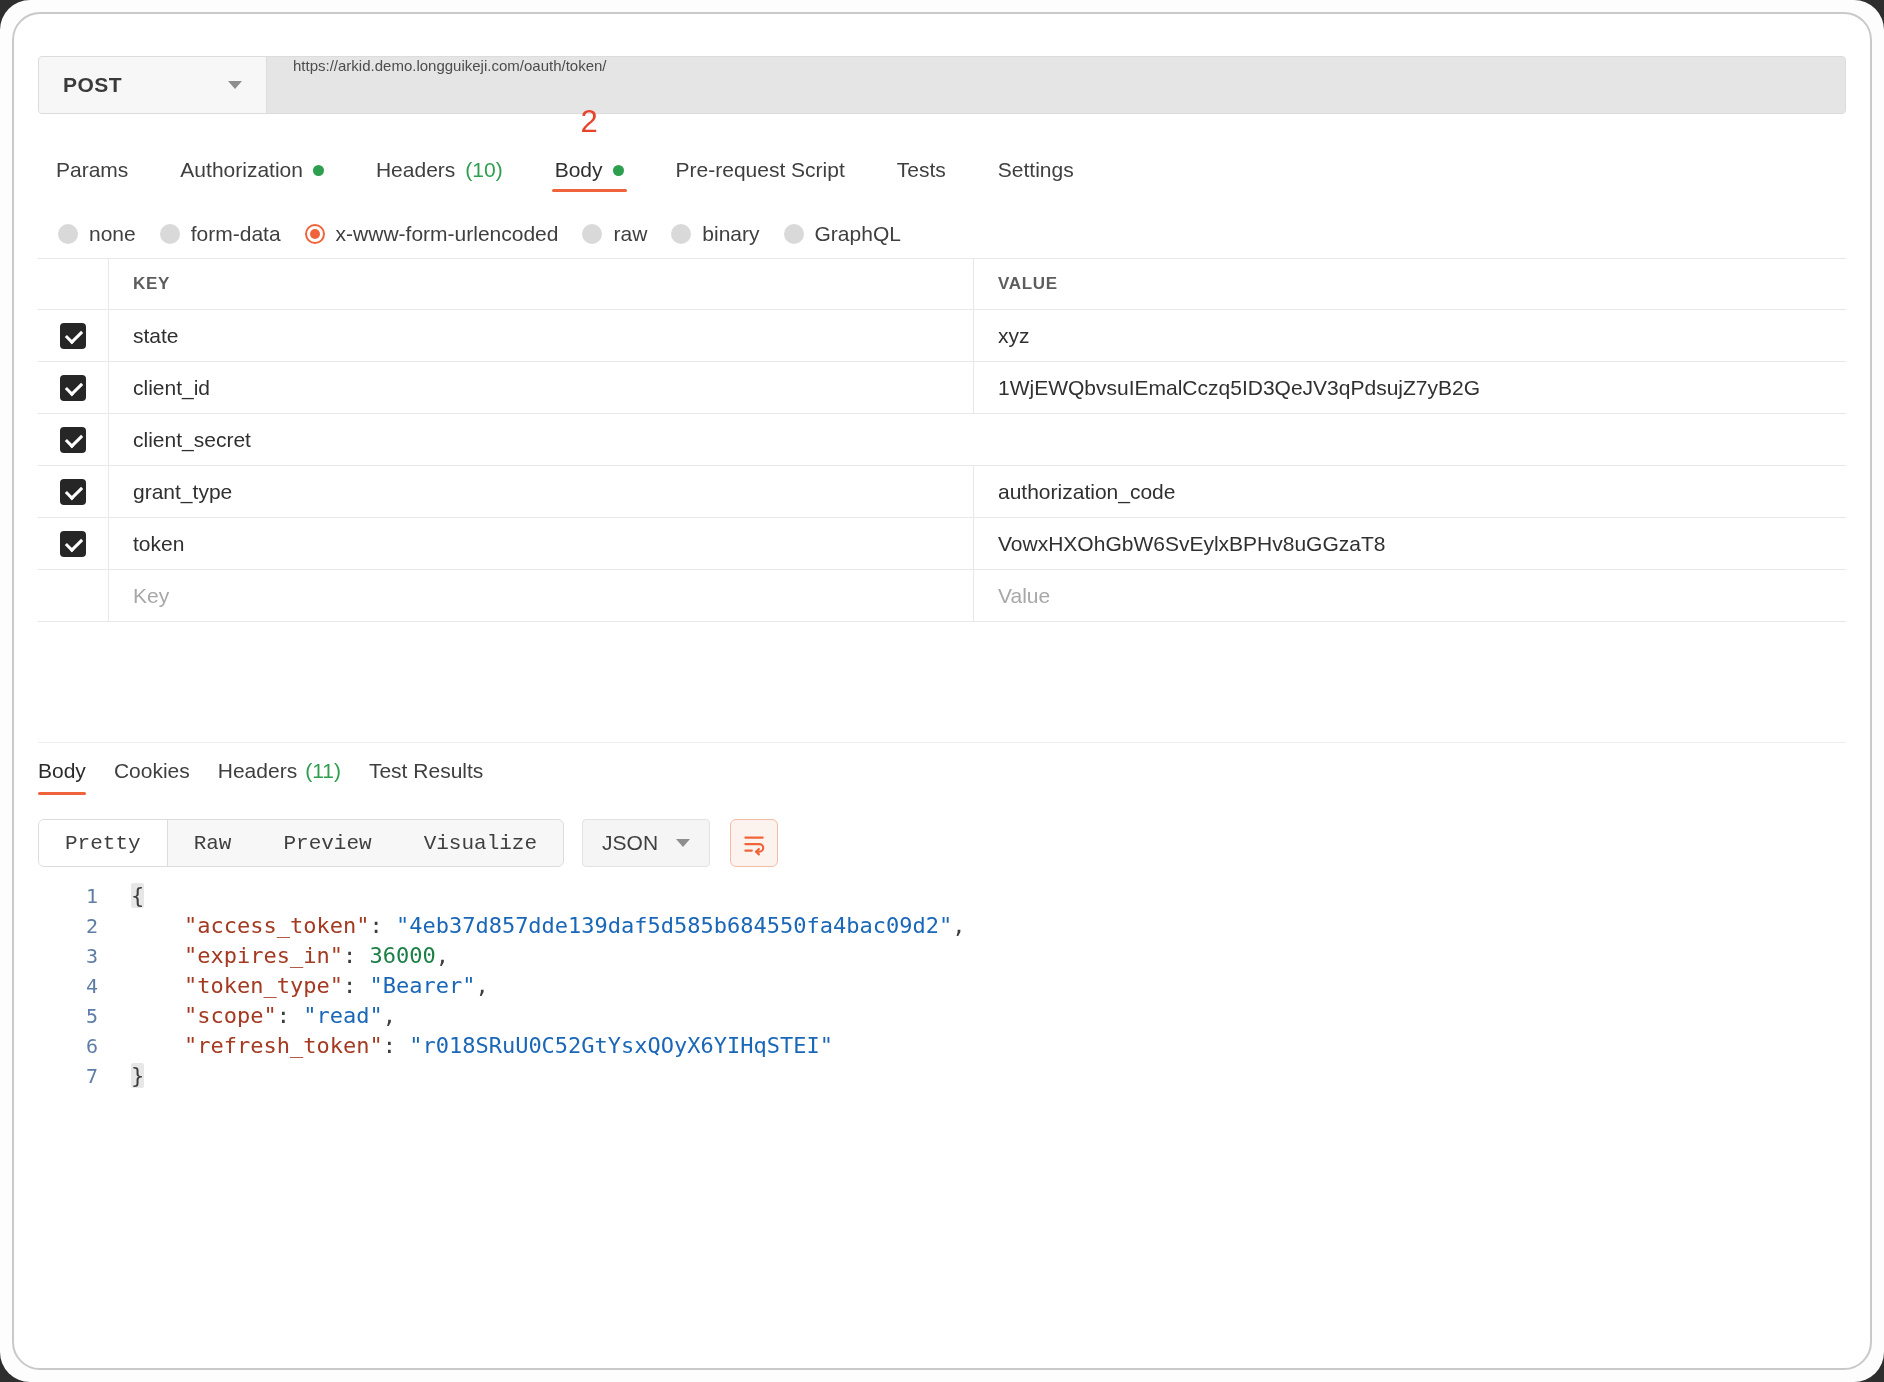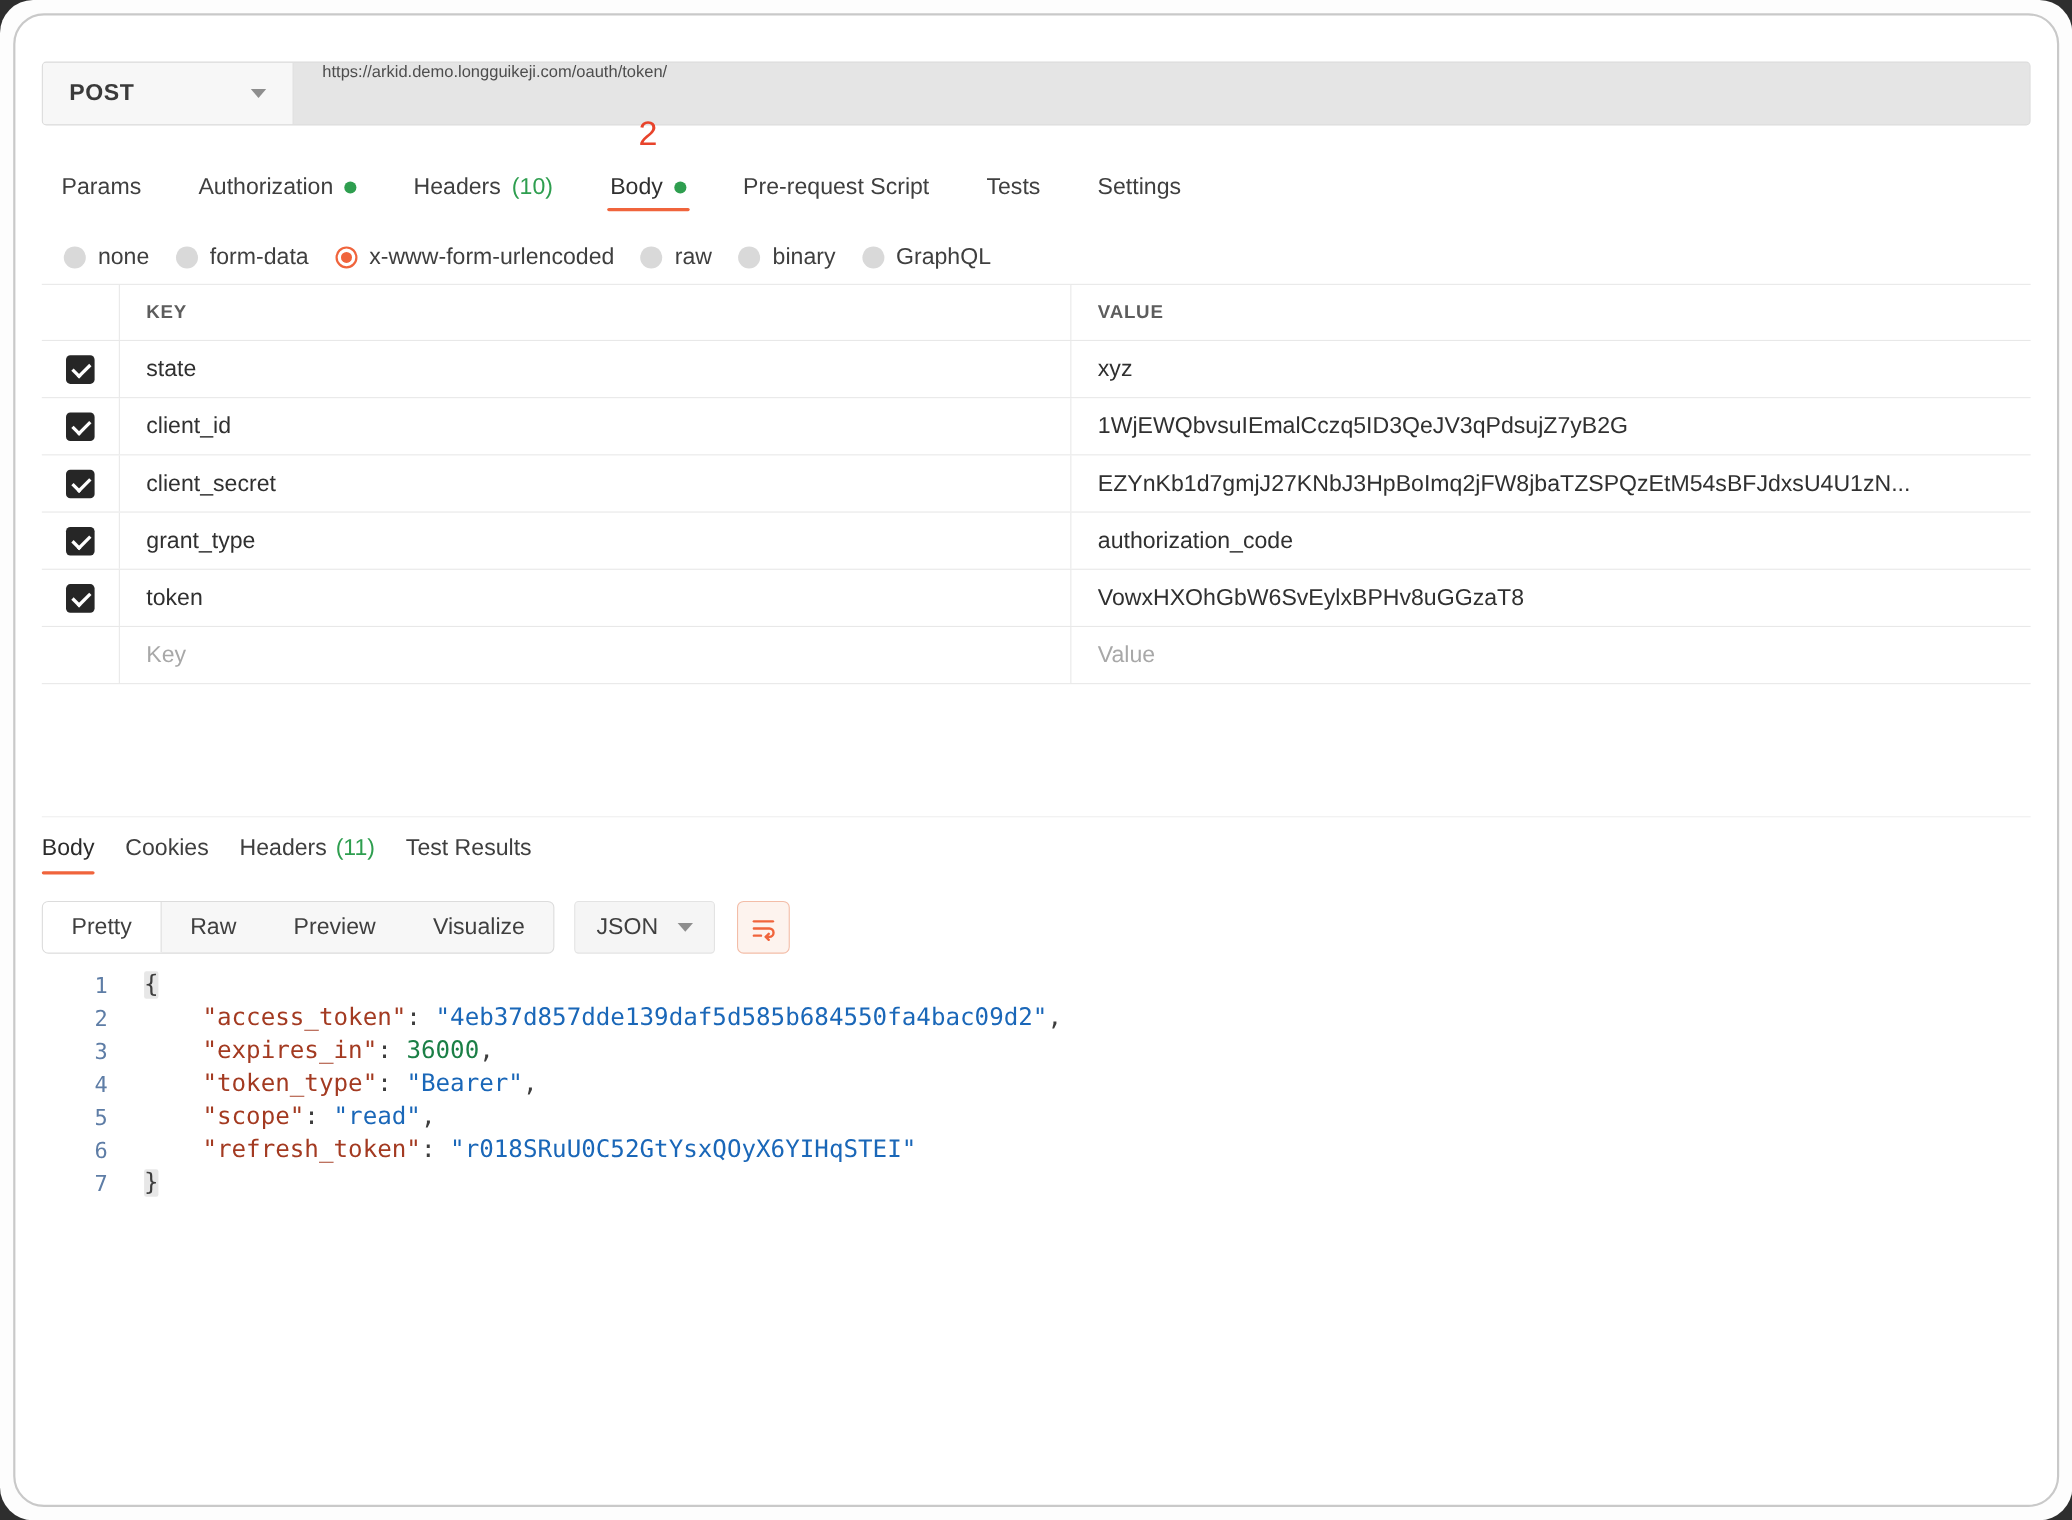--- a/index.html
+++ b/index.html
@@ -141,21 +141,21 @@
   }
 
   .res-toolbar { display:flex; align-items:center; margin:22px 0 14px; }
   .seg-group {
     display:flex; height:48px; align-items:stretch;
     background:#f7f7f7; border:1px solid #dcdcdc; border-radius:6px;
     overflow:hidden;
   }
   .seg {
     display:flex; align-items:center; padding:0 26px;
-    font-size:21px; color:#3f3f3f; cursor:pointer;
+    font-size:21px; color:#3f3f3f; cursor:pointer;font-family:Liberation Mono, monospace;
   }
   .seg.active { background:#ffffff; border-right:1px solid #dcdcdc; }
   .format-select {
     margin-left:18px; height:48px;
     display:flex; align-items:center; gap:18px; padding:0 19px;
     background:#f5f5f5; border:1px solid #e3e3e3; border-radius:4px;
     font-size:21px; color:#3f3f3f; cursor:pointer;
   }
   .wrap-btn {
     margin-left:20px; width:48px; height:48px;
@@ -284,23 +284,20 @@
             <span>1WjEWQbvsuIEmalCczq5ID3QeJV3qPdsujZ7yB2G</span>
           </div>
       </div>
       <div class="kv-row">
         <div class="cell-check">
             <span class="checkbox"></span>
           </div>
         <div class="cell-key">
             <span>client_secret</span>
           </div>
-        <div class="cell-value">
-            <span>EZYnKb1d7gmjJ27KNbJ3HpBoImq2jFW8jbaTZSPQzEtM54sBFJdxsU4U1zN...</span>
-          </div>
       </div>
       <div class="kv-row">
         <div class="cell-check">
             <span class="checkbox"></span>
           </div>
         <div class="cell-key">
             <span>grant_type</span>
           </div>
         <div class="cell-value">
             <span>authorization_code</span>

